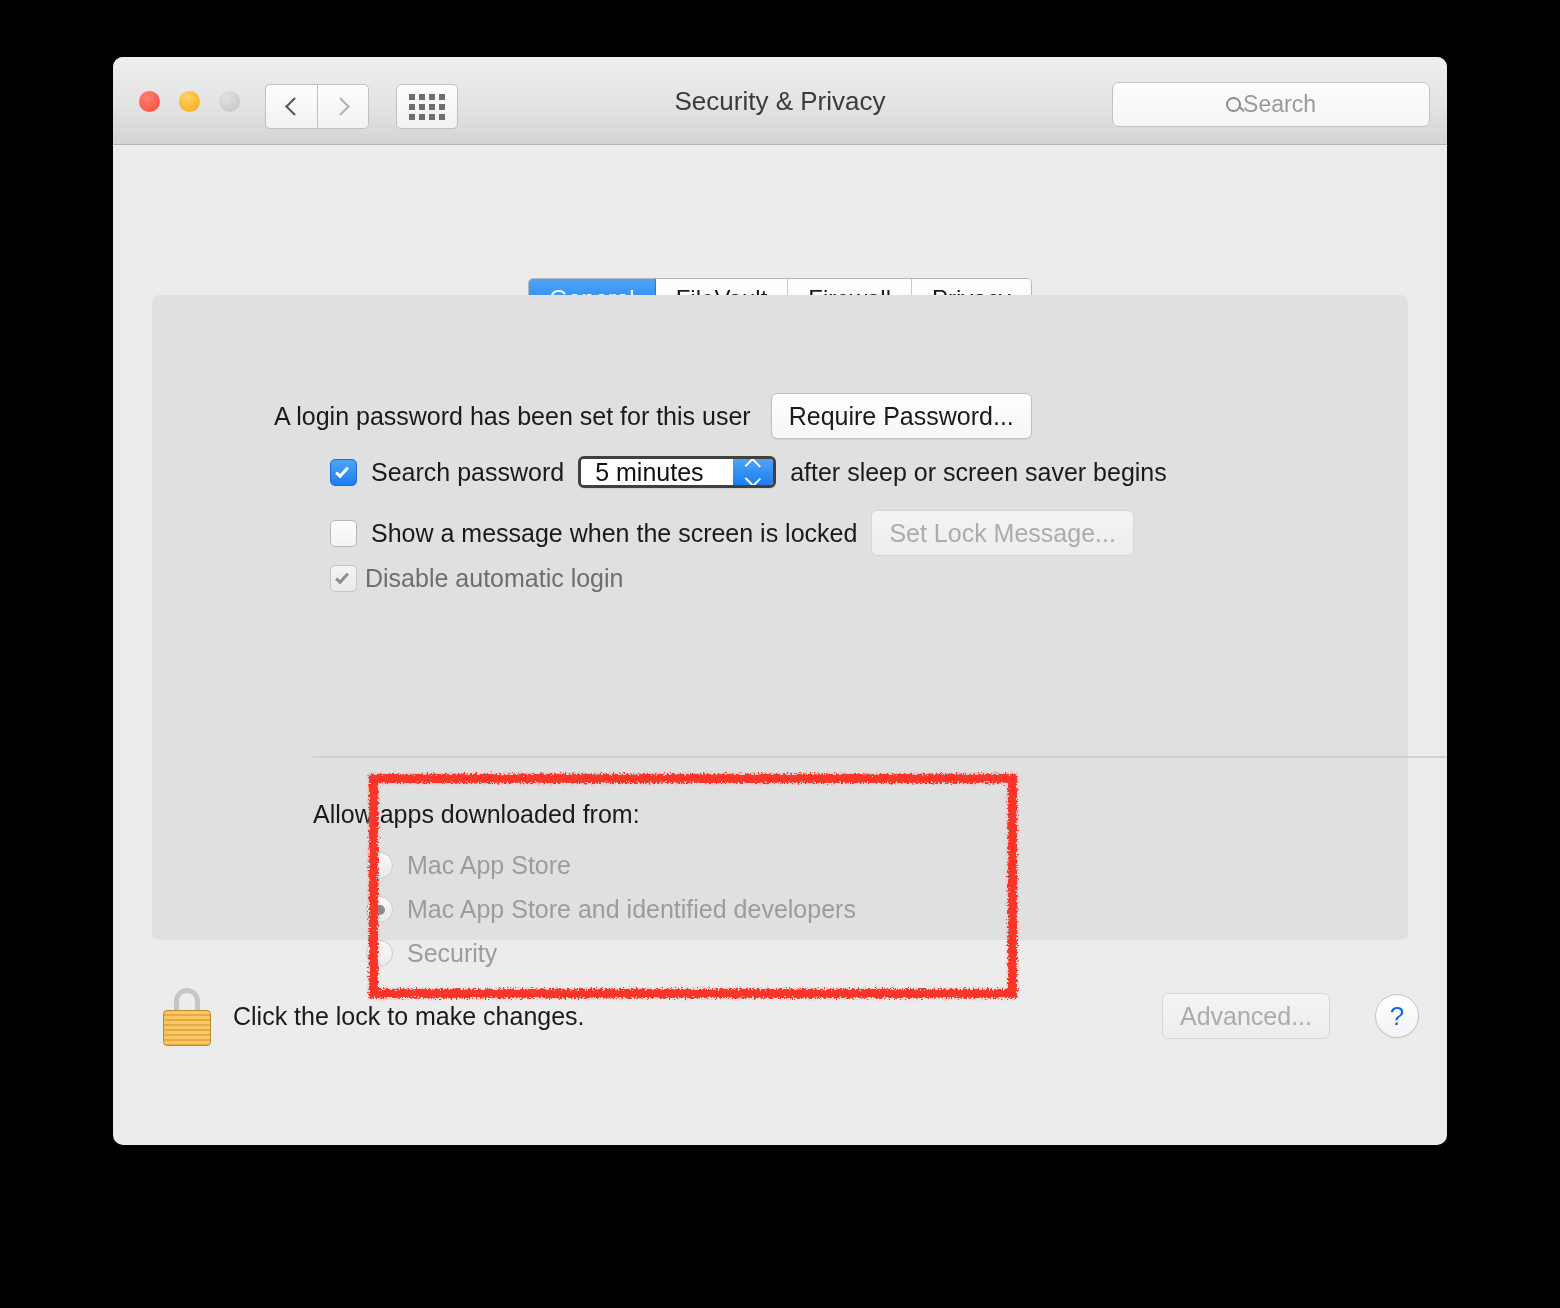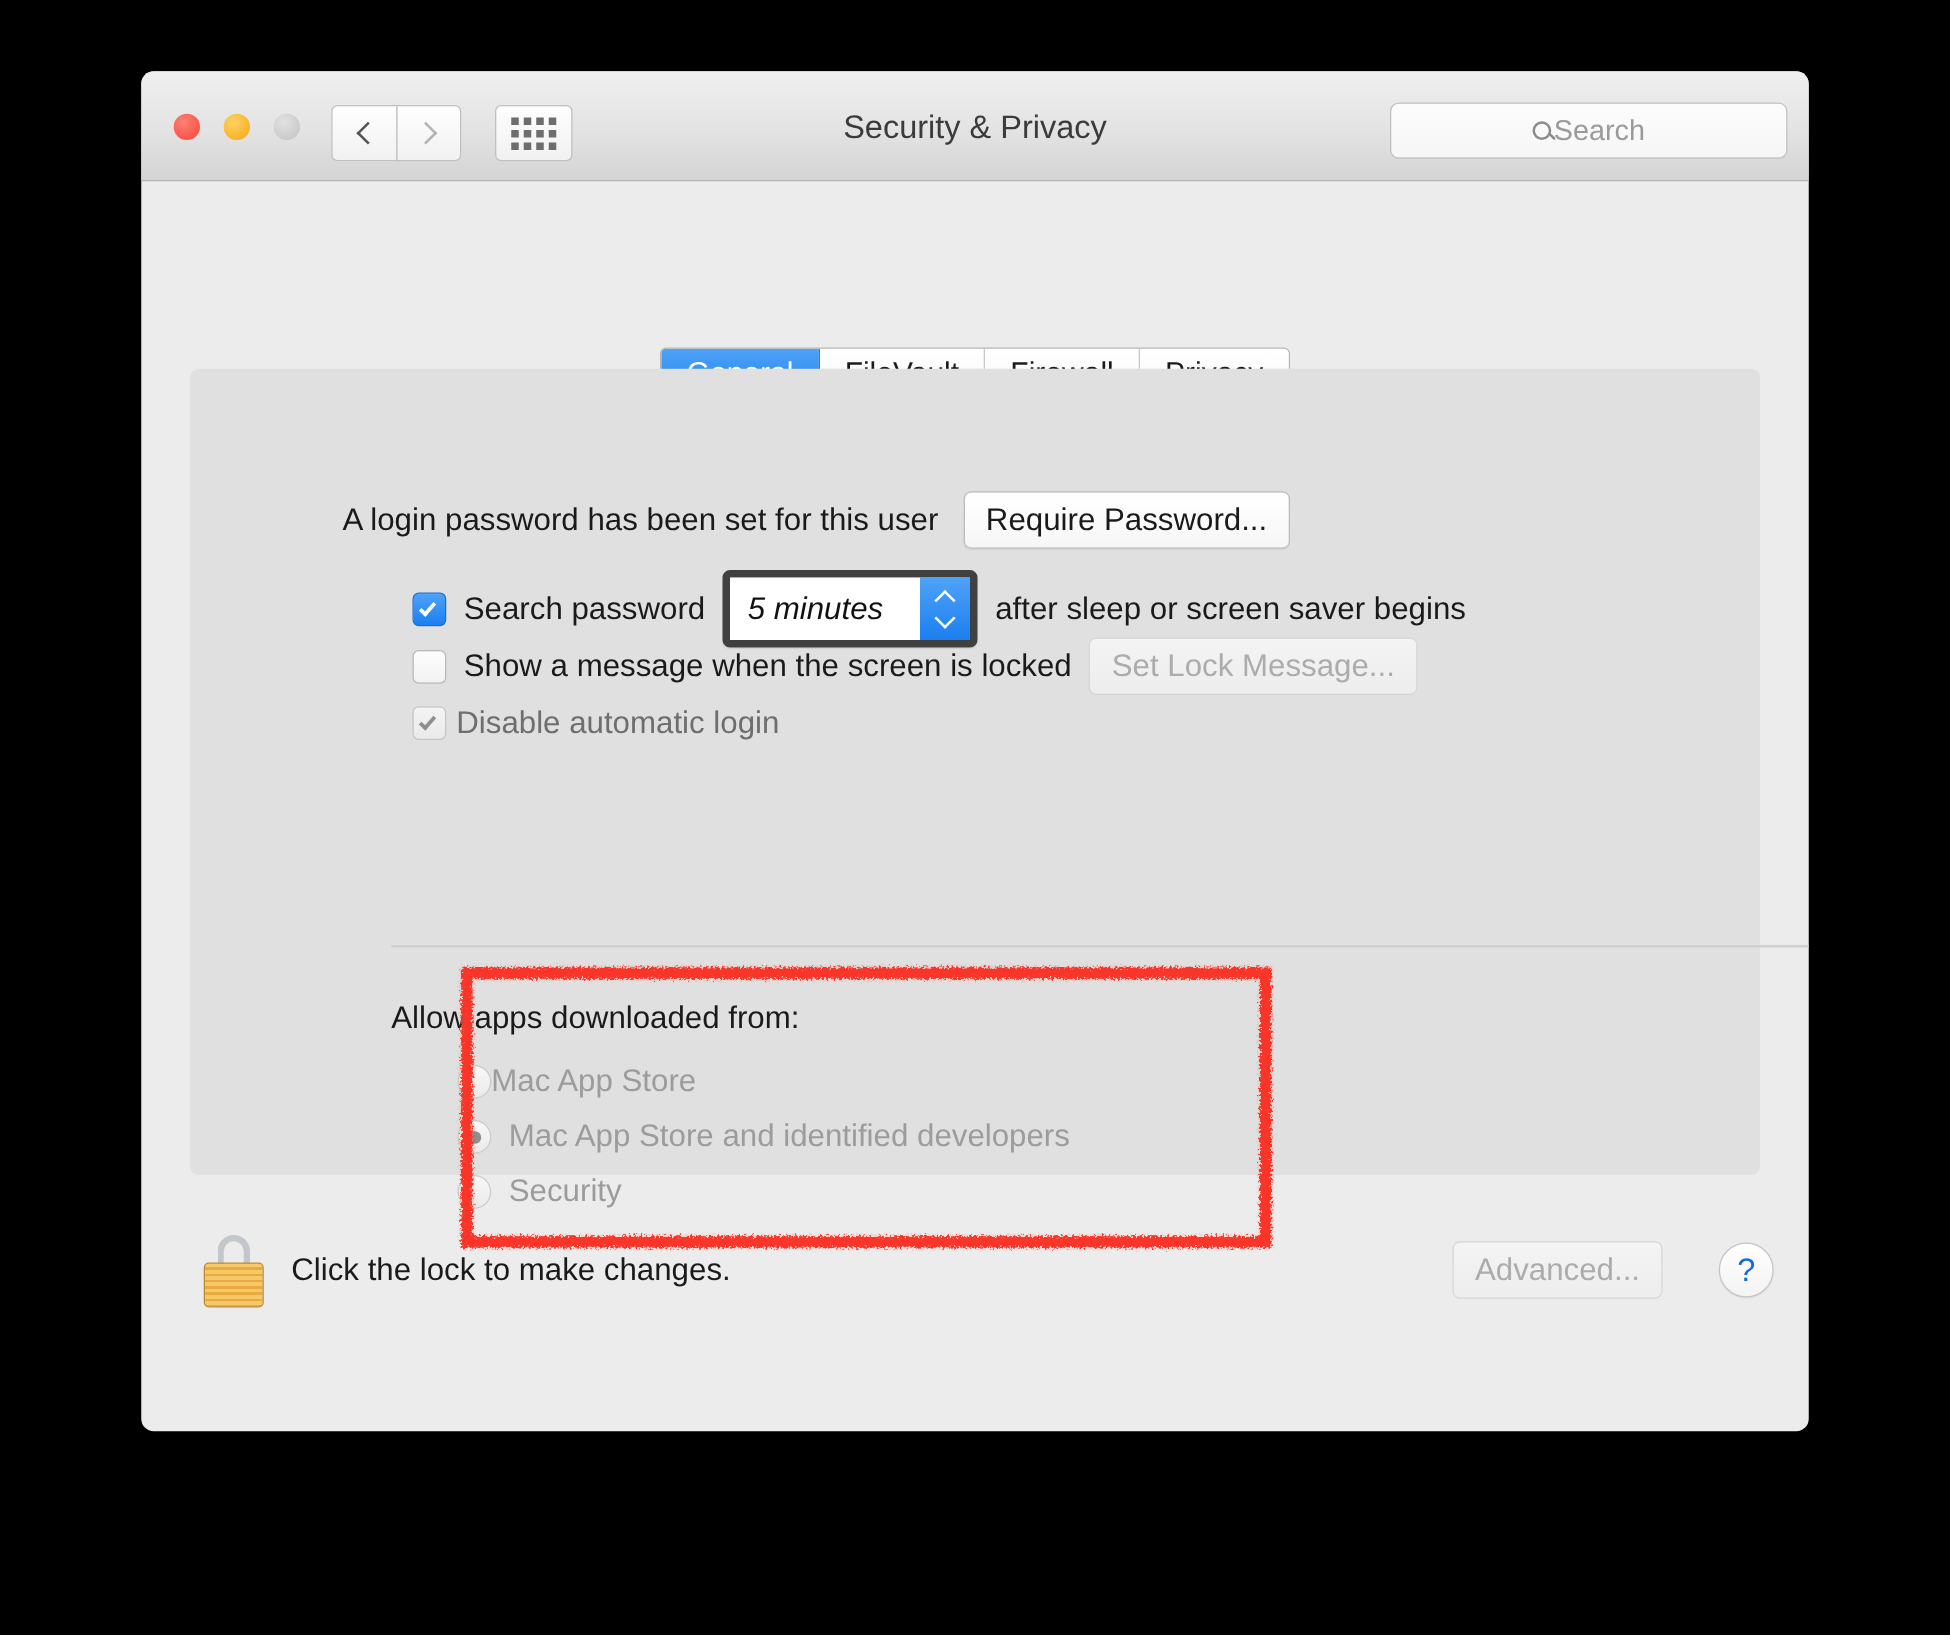--- a/index.html
+++ b/index.html
@@ -125,22 +125,22 @@
   .cb { width: 27px; height: 27px; border-radius: 5px; flex: none;
         display: flex; align-items: center; justify-content: center; }
   .cb.on  { background: linear-gradient(to bottom, #4FA3F7, #1C7EF0); border: 1px solid #1B6FD4; }
   .cb.off { background: linear-gradient(to bottom, #FDFDFD, #F2F2F2); border: 1px solid #B9B9B9; }
   .cb.dis { background: linear-gradient(to bottom, #F4F4F4, #EAEAEA); border: 1px solid #C6C6C6; }
   .tick { width: 13px; height: 7px; border-left: 3.2px solid #fff; border-bottom: 3.2px solid #fff;
           transform: rotate(-48deg) translate(0px,-2px); }
   .tick.gray { border-color: #8E8E8E; }
 
   
-  .popup { display: flex; height: 62px; border-radius: 6px; overflow: hidden;
-           border: 6px solid #404040; box-shadow: 0 1px 1px rgba(0,0,0,0.07); font-style: italic; }
+  .popup { display: flex; height: 32px; border-radius: 6px; overflow: hidden;
+           border: 3px solid #404040; box-shadow: 0 1px 1px rgba(0,0,0,0.07); }
   .popupval { background: #FFFFFF; min-width: 152px; padding: 0 14px;
               display: flex; align-items: center; font-size: 25px; color: #111; }
   .stepper { width: 40px; background: linear-gradient(to bottom, #4FA3F7, #1C7EF0);
              display: flex; flex-direction: column; align-items: center; justify-content: center; gap: 5px; }
   .sarrow { width: 12px; height: 12px; border-style: solid; border-color: #fff; }
   .sarrow.up   { border-width: 2.6px 0 0 2.6px; transform: rotate(45deg) translate(1px,1px); }
   .sarrow.down { border-width: 0 2.6px 2.6px 0; transform: rotate(45deg) translate(-1px,-1px); }
 
   
   .radio { width: 27px; height: 27px; border-radius: 50%; flex: none;
@@ -288,21 +288,21 @@
         </span>
         <span class="lbl semi">Disable automatic login</span>
       </div>
 
       <div class="divider"></div>
 
       <div class="row" style="left:161px; top:505px;">
         <span class="lbl">Allow apps downloaded from:</span>
       </div>
 
-      <div class="row" style="left:214px; top:556px; ">
+      <div class="row" style="left:214px; top:556px; gap:14px;">
         <span class="radio"></span>
         <span class="lbl dim">Mac App Store</span>
       </div>
 
       <div class="row" style="left:214px; top:600px; gap:14px;">
         <span class="radio">
           <span class="rdot"></span>
         </span>
         <span class="lbl dim">Mac App Store and identified developers</span>
       </div>

